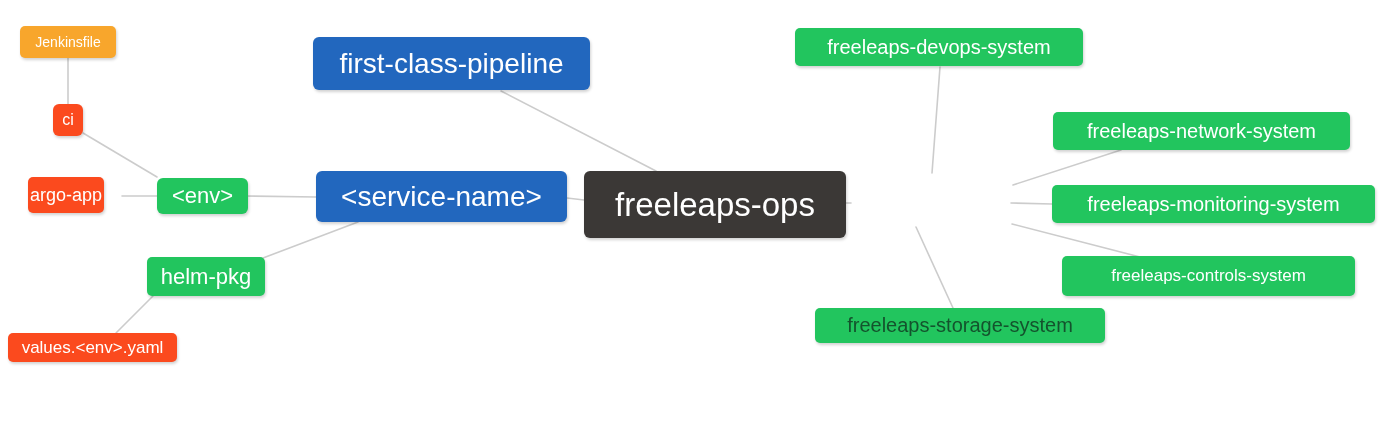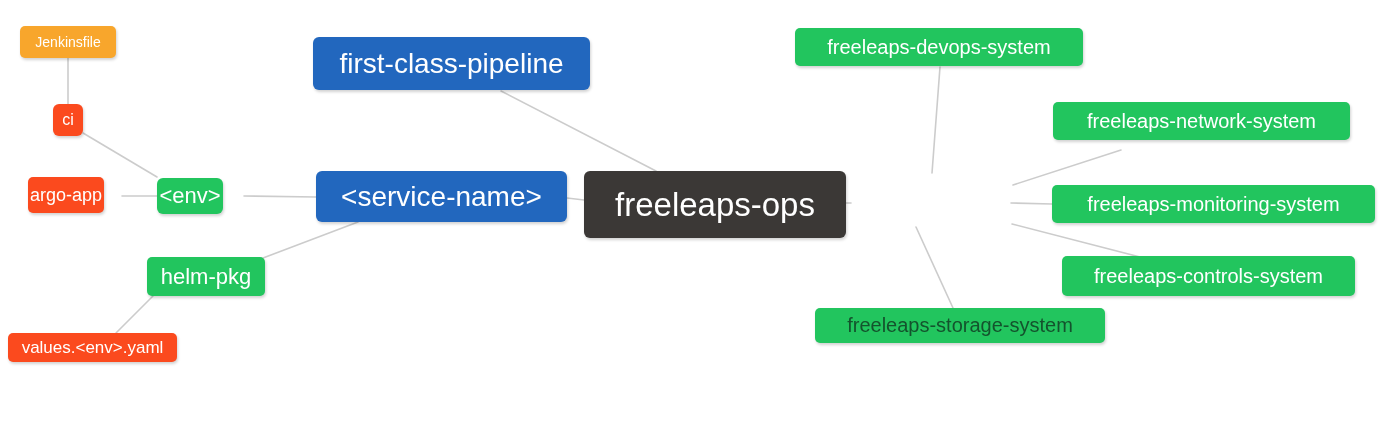--- a/index.html
+++ b/index.html
@@ -65,21 +65,21 @@
   </div>
 
   <div class="node" style="left: 53px; top: 104px; width: 30px; height: 32px; font-size: 16px; border-radius: 6px; background-color: rgb(251, 74, 30); color: rgb(255, 255, 255);">
     <span>ci</span>
   </div>
 
   <div class="node" style="left: 28px; top: 177px; width: 76px; height: 36px; font-size: 18px; background-color: rgb(251, 74, 30); color: rgb(255, 255, 255);">
     <span>argo-app</span>
   </div>
 
-  <div class="node" style="left: 157px; top: 178px; width: 66px; height: 36px; font-size: 22px; border-radius: 6px; background-color: rgb(34, 197, 94); color: rgb(255, 255, 255); align-items: center;">
+  <div class="node" style="left: 157px; top: 178px; width: 91px; height: 36px; font-size: 22px; border-radius: 6px; background-color: rgb(34, 197, 94); color: rgb(255, 255, 255); align-items: center;">
     <span>&lt;env&gt;</span>
   </div>
 
   <div class="node" style="left: 147px; top: 257px; width: 118px; height: 39px; font-size: 22px; background-color: rgb(34, 197, 94); color: rgb(255, 255, 255);">
     <span>helm-pkg</span>
   </div>
 
   <div class="node" style="left: 8px; top: 333px; width: 169px; height: 29px; font-size: 17px; background-color: rgb(251, 74, 30); color: rgb(255, 255, 255);">
     <span>values.&lt;env&gt;.yaml</span>
   </div>
@@ -94,29 +94,29 @@
 
   <div class="node" style="left: 584px; top: 171px; width: 262px; height: 67px; font-size: 33px; border-radius: 6px; background-color: rgb(59, 56, 54); color: rgb(255, 255, 255);">
     <span>freeleaps-ops</span>
   </div>
 
 
   <div class="node" style="left: 795px; top: 28px; width: 288px; height: 38px; font-size: 20px; background-color: rgb(34, 197, 94); color: rgb(255, 255, 255);">
     <span>freeleaps-devops-system</span>
   </div>
 
-  <div class="node" style="left: 1053px; top: 102px; width: 297px; height: 38px; font-size: 20px; background-color: rgb(34, 197, 94); color: rgb(255, 255, 255);">
+  <div class="node" style="left: 1053px; top: 112px; width: 297px; height: 38px; font-size: 20px; background-color: rgb(34, 197, 94); color: rgb(255, 255, 255);">
     <span>freeleaps-network-system</span>
   </div>
 
   <div class="node" style="left: 1052px; top: 185px; width: 323px; height: 38px; font-size: 20px; background-color: rgb(34, 197, 94); color: rgb(255, 255, 255); text-align: right;">
     <span>freeleaps-monitoring-system</span>
   </div>
 
-  <div class="node" style="left: 1062px; top: 256px; width: 293px; height: 40px; font-size: 20px; background-color: rgb(34, 197, 94); color: rgb(255, 255, 255);">
+  <div class="node" style="left: 1062px; top: 256px; width: 293px; height: 40px; font-size: 17px; background-color: rgb(34, 197, 94); color: rgb(255, 255, 255);">
     <span>freeleaps-controls-system</span>
   </div>
 
   <div class="node" style="left: 815px; top: 308px; width: 290px; height: 35px; font-size: 20px; background-color: rgb(34, 197, 94); color: #14532d;">
     <span>freeleaps-storage-system</span>
   </div>
 
 </div>
 
 </body></html>

